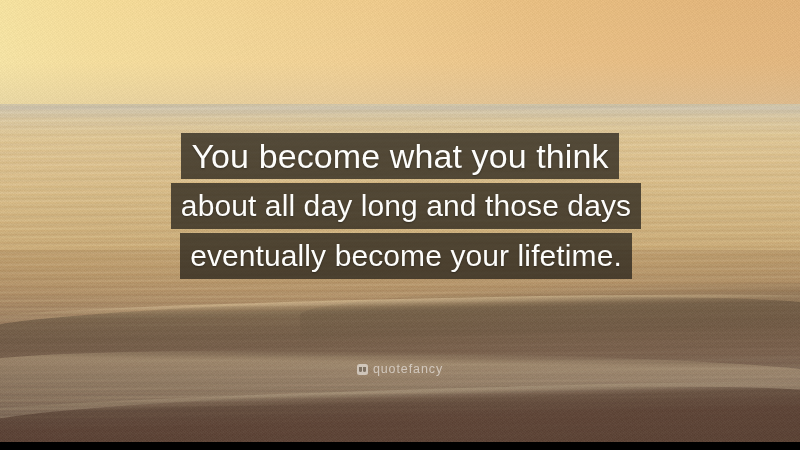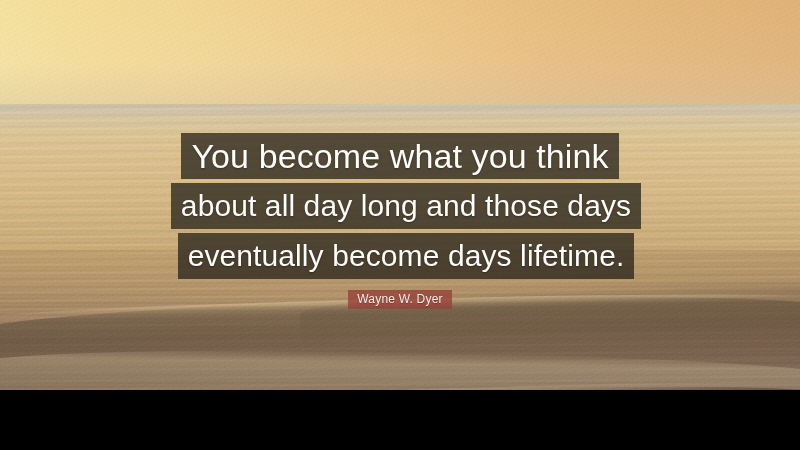--- a/index.html
+++ b/index.html
@@ -7,21 +7,21 @@
   html, body {
     width: 800px;
     height: 450px;
     overflow: hidden;
     background: #000;
   }
 
   .poster {
     position: relative;
     width: 800px;
-    height: 390px;
+    height: 442px;
     overflow: hidden;
     font-family: "Liberation Sans", sans-serif;
     user-select: none;
   }
 
   
   .sky {
     position: absolute;
     left: 0; top: 0;
     width: 800px;
@@ -335,22 +335,23 @@
   <div class="grain"></div>
 
   <div class="quote">
     <div class="quote-row">
       <span class="quote-line l1">You become what you think</span>
     </div>
     <div class="quote-row">
       <span class="quote-line l2">about all day long and those days</span>
     </div>
     <div class="quote-row">
-      <span class="quote-line l3">eventually become days lifetime.</span>
+      <span class="quote-line l3">eventually become your lifetime.</span>
     </div>
   </div>
 
-  <div class="attribution-row">
-    <span class="attribution">Wayne W. Dyer</span>
+
+  <div class="watermark">
+    <span class="wm-mark"></span>
+    <span class="wm-text">quotefancy</span>
   </div>
 
-
 </div>
 
 </body></html>

